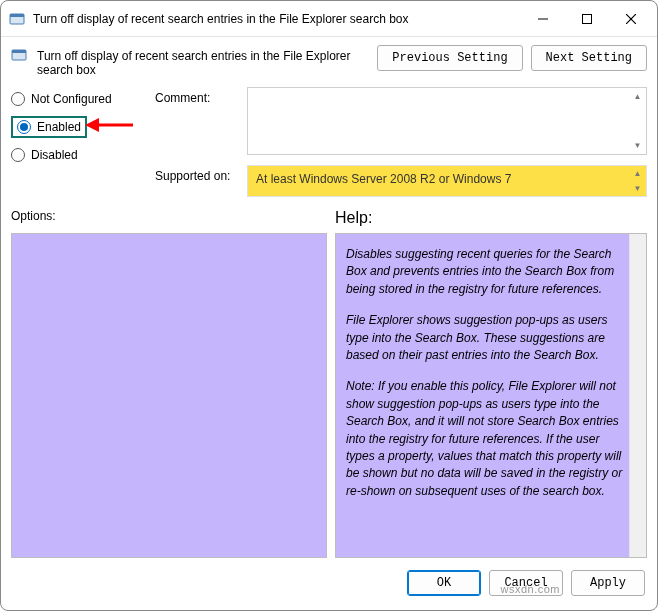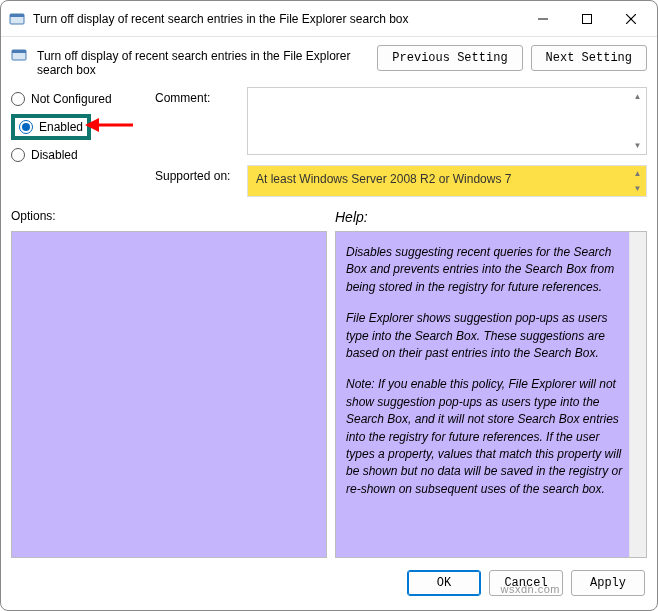--- a/index.html
+++ b/index.html
@@ -14,30 +14,30 @@
     .top-title { flex: 1; font-size: 12px; padding-top: 4px; }
     .nav-btns { display: flex; gap: 8px; }
     .btn { border: 1px solid #adadad; background: #fdfdfd; border-radius: 3px; height: 26px; padding: 0 14px; font-size: 12px; font-family: Liberation Mono, monospace; cursor: default; }
     .config-area { display: flex; padding: 4px 10px 8px 10px; gap: 8px; }
     .left-col { width: 136px; }
     .radio-row { display: flex; align-items: center; height: 24px; margin-bottom: 4px; gap: 6px; }
     .radio { width: 14px; height: 14px; border: 1px solid #555; border-radius: 50%; display: inline-flex; align-items: center; justify-content: center; background:#fff;}
     .radio.selected { border-color: #0067c0; }
     .radio.selected::after { content: ""; width: 8px; height: 8px; border-radius: 50%; background: #0067c0; }
     .radio-label { font-size: 12px; }
-    .highlight-box { border: 4px solid #0f766e; padding: 2px 4px; display: inline-flex; align-items: center; gap: 6px; }
+    .highlight-box { border: 2px solid #0f766e; padding: 2px 4px; display: inline-flex; align-items: center; gap: 6px; }
     .right-fields { flex: 1; display: grid; grid-template-columns: 86px 1fr; row-gap: 10px; column-gap: 6px; align-items:start;}
     .field-label { font-size: 12px; padding-top: 4px; }
     .multiline-box { border: 1px solid #cfcfcf; background: #fff; height: 68px; position: relative; padding: 3px 18px 3px 6px; font-size:12px; color:#333;}
     .scroll-arrows { position: absolute; right: 0; top: 0; bottom: 0; width: 17px; display:flex; flex-direction:column; justify-content:space-between; }
     .scroll-arrows span { height:17px; display:flex; align-items:center; justify-content:center; color:#777; font-size:8px;}
     .supported-box { border: 1px solid #e0e0e0; background: #fde047; height: 32px; position: relative; padding: 6px 18px 3px 8px; font-size:12px; color:#333;}
     .sections-header { display:flex; padding: 4px 1px 4px 10px; }
     .options-label { width: 324px; font-size:12px;}
-    .help-label { font-size:14px;font-style:italic;}
+    .help-label { font-size:16px;}
     .panels { display:flex; padding: 2px 10px 4px 10px; gap:8px; flex:1; min-height:0;}
     .panel { border:1px solid #bdbdbd; background:#c4b5fd; position:relative;font-style:italic; }
     .options-panel { width: 316px; }
     .help-panel { flex:1; padding: 12px 20px 6px 10px; overflow:hidden; }
     .help-panel p { font-size:12px; line-height:1.45; margin-bottom: 14px; }
     .help-scroll { position:absolute; right:0; top:0; bottom:0; width:17px; background:#f0f0f0; border-left:1px solid #e4e4e4;}
     .footer { display:flex; justify-content:flex-end; gap:8px; padding: 8px 12px 14px 10px; }
     .btn-ok { border: 1px solid #0078d4; outline: 1px solid #0078d4; outline-offset:-2px; }
     .arrow-svg{position:relative;}
     .arrow-svg svg{position:absolute; left:74px; top:-1px; width:50px; height:22px;}

